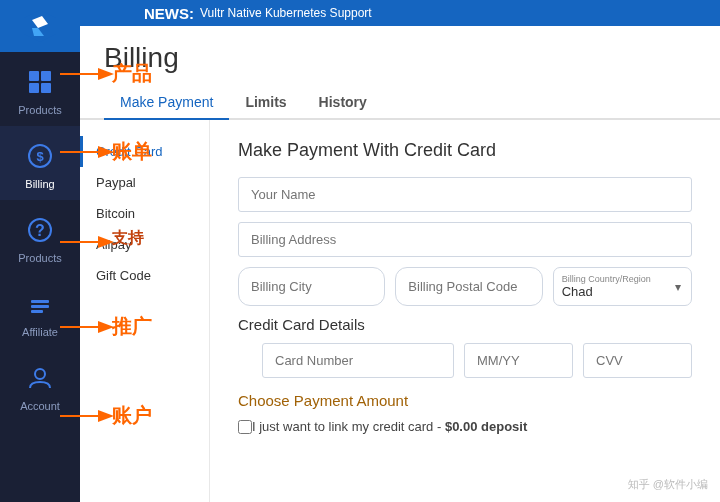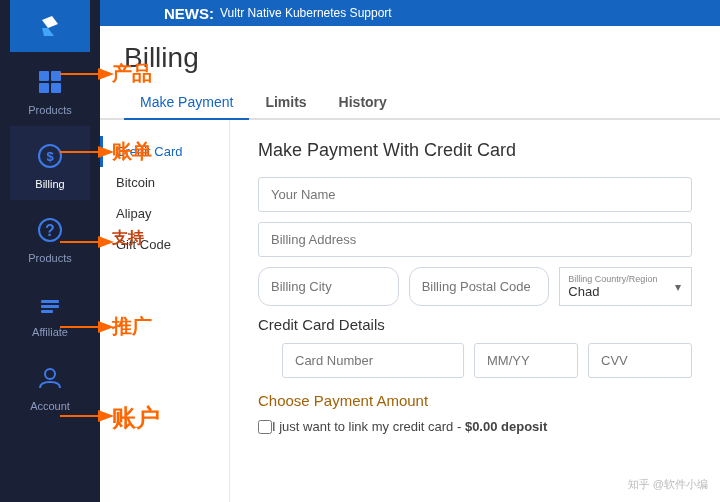--- a/index.html
+++ b/index.html
@@ -1,20 +1,20 @@
 <!DOCTYPE html>
 <html><head>
   <meta charset="utf-8">
   <style>
     * { box-sizing: border-box; margin: 0; padding: 0; }
     body { font-family: 'Segoe UI', Arial, sans-serif; display: flex; width: 720px; height: 502px; overflow: hidden; background: #f5f6fa; }
 
     
     .sidebar {
-      width: 100px;
+      width: 80px;
       background: #1a2035;
       display: flex;
       flex-direction: column;
       align-items: center;
       padding-top: 0;
       flex-shrink: 0;
       height: 502px;
     }
 
     .sidebar-logo {
@@ -179,21 +179,21 @@
       display: flex;
       gap: 10px;
       margin-bottom: 10px;
     }
 
     .form-row .form-input { flex: 1; border-radius: 12px; }
 
     .country-box {
       flex: 1;
       border: 1px solid #d0d7e2;
-      border-radius: 0;
+      border-radius: 7px;
       padding: 6px 8px 6px;
       display: flex;
       flex-direction: column;
       justify-content: space-between;
       position: relative;
       cursor: pointer;
     }
 
     .country-box-label {
       font-size: 9px;
@@ -344,20 +344,21 @@
     <div class="tabs">
       <div class="tab active">Make Payment</div>
       <div class="tab">Limits</div>
       <div class="tab">History</div>
     </div>
 
     <div class="content-area">
 
       <div class="left-nav">
         <div class="left-nav-item active">Credit Card</div>
+        <div class="left-nav-item">Paypal</div>
         <div class="left-nav-item">Bitcoin</div>
         <div class="left-nav-item">Alipay</div>
         <div class="left-nav-item">Gift Code</div>
       </div>
 
       <div class="payment-form">
         <div class="form-section-title">Make Payment With Credit Card</div>
 
         <div class="form-group">
           <input class="form-input" type="text" placeholder="Your Name" style="">
@@ -449,17 +450,17 @@
 
   <div style="position:absolute; left:50px; top:396px; pointer-events:none; z-index:10;">
     <svg width="120" height="40" style="overflow:visible;">
       <defs>
         <marker id="arr5" markerWidth="8" markerHeight="8" refX="6" refY="3" orient="auto">
           <path d="M0,0 L0,6 L8,3 z" fill="#ff6600"></path>
         </marker>
       </defs>
       <line x1="10" y1="20" x2="60" y2="20" stroke="#ff6600" stroke-width="2" marker-end="url(#arr5)"></line>
     </svg>
-    <span style="position:absolute; left:62px; top:6px; font-size:24px; font-weight:700; color:#ff6600; white-space:nowrap;">账户</span>
+    <span style="position:absolute; left:62px; top:6px; font-size:20px; font-weight:700; color:#ff6600; white-space:nowrap;">账户</span>
   </div>
 
   <div class="watermark">知乎 @软件小编</div>
 </div>
 
 </body></html>

